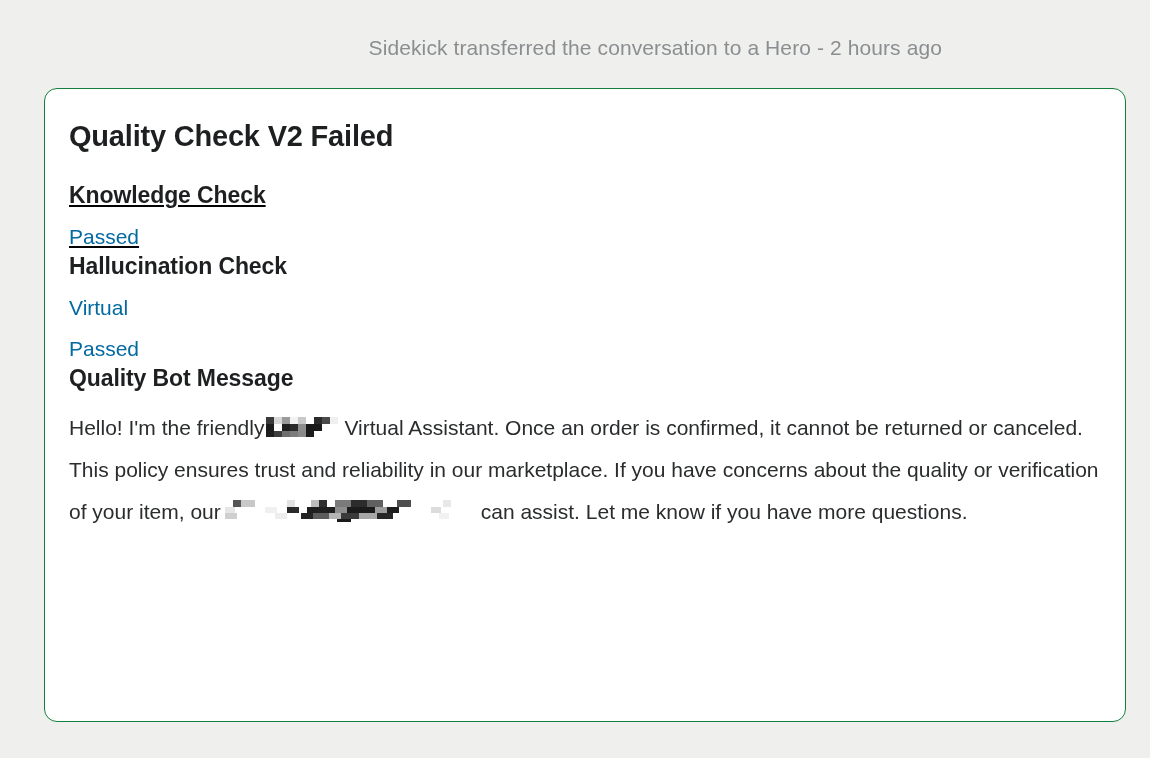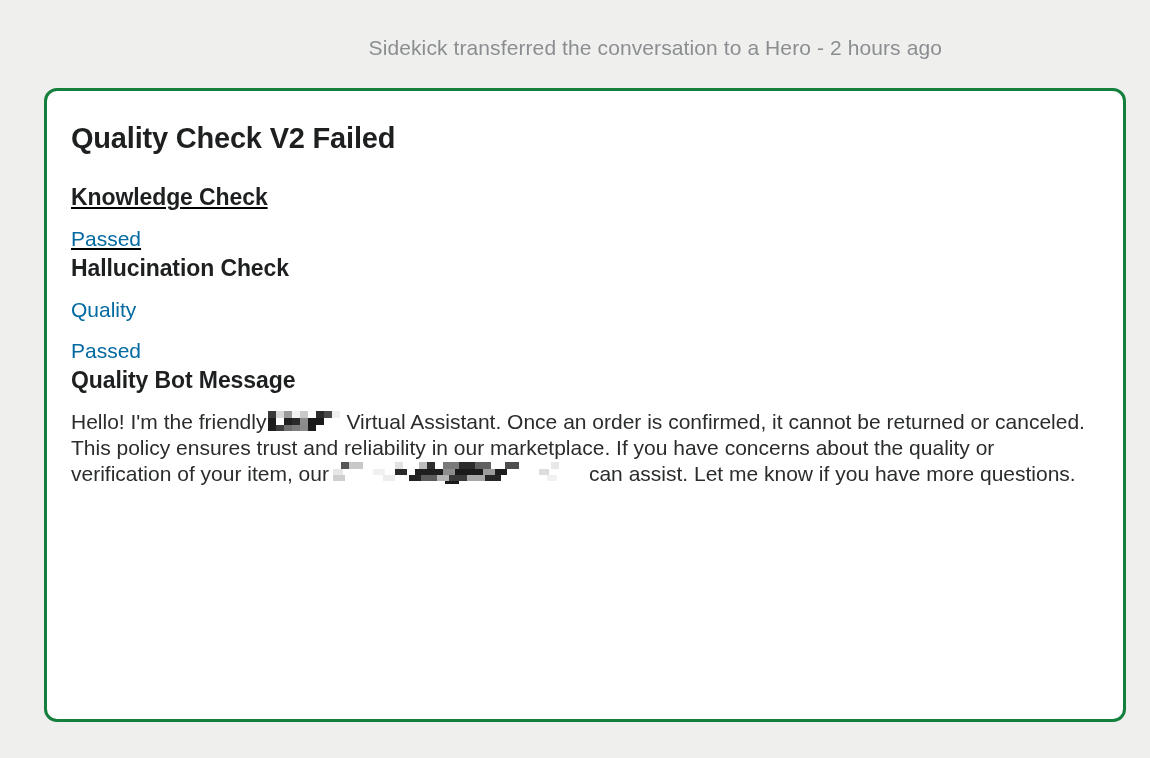--- a/index.html
+++ b/index.html
@@ -38,21 +38,21 @@
 
   
   .card {
     position: absolute;
     left: 44px;
     top: 88px;
     width: 1082px;
     height: 634px;
     box-sizing: border-box;
     background: #ffffff;
-    border: 3px solid #15803d;
+    border: 1px solid #15803d;
     border-radius: 13px;
     padding: 28px 24px 20px 24px;
   }
 
   .card-title {
     font-size: 29px;
     font-weight: bold;
     color: #1d1f20;
     line-height: 38px;
     letter-spacing: -0.2px;
@@ -81,21 +81,21 @@
     font-weight: normal;
     color: #0369a1;
     line-height: 28px;
     margin: 13px 0 0 0;
   }
 
   .message-body {
     font-size: 21px;
     font-weight: normal;
     color: #2a2c2d;
-    line-height: 26px;
+    line-height: 42px;
     margin: 14px 0 0 0;
     max-width: 1040px;
   }
 
   
   .redaction {
     display: inline-block;
     vertical-align: baseline;
     position: relative;
     overflow: hidden;
@@ -215,21 +215,21 @@
 
     <h1 class="card-title">Quality Check V2 Failed</h1>
 
     <div class="section">
       <div class="section-label">Knowledge Check</div>
       <div class="section-value">Passed</div>
     </div>
 
     <div class="section">
       <div class="section-label">Hallucination Check</div>
-      <div class="section-value">Quality</div>
+      <div class="section-value">Virtual</div>
     </div>
 
     <div class="section">
       <div class="section-value">Passed</div>
     </div>
 
     <div class="section">
       <div class="section-label">Quality Bot Message</div>
       <p class="message-body"><span>Hello! I'm the friendly</span><span class="redaction redaction-short"></span><span>Virtual Assistant. Once an order is confirmed, it cannot be returned or canceled. This policy ensures trust and reliability in our marketplace. If you have concerns about the quality or verification of your item, our</span><span class="redaction redaction-long"></span><span>can assist. Let me know if you have more questions.</span></p>
     </div>

